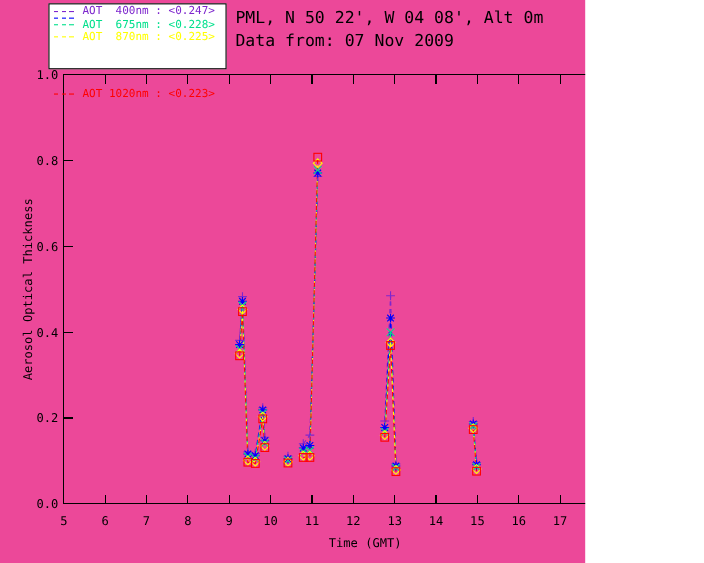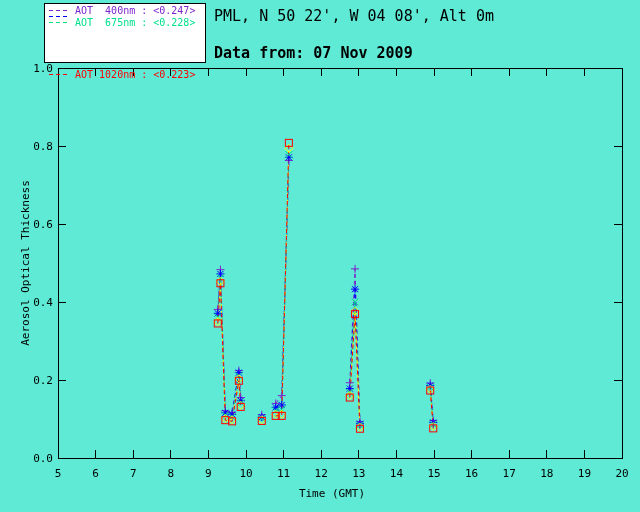--- a/index.html
+++ b/index.html
@@ -3,23 +3,23 @@
 <meta charset="utf-8">
 <style>
   html, body {
     margin: 0;
     padding: 0;
     background: #ffffff;
     font-family: "DejaVu Sans Mono", "Liberation Mono", monospace;
   }
   .screen {
     position: relative;
-    width: 640px;
+    width: 532px;
     height: 512px;
-    background: #5eead4;
+    background: #ec4899;
     overflow: hidden;
   }
   #chart {
     position: absolute;
     left: 0;
     top: 0;
   }
   .legend {
     position: absolute;
     left: 44px;
@@ -51,38 +51,42 @@
     flex: 0 0 21px;
   }
   .hdr {
     position: absolute;
     left: 214px;
     color: #000;
     font-size: 15px;
     white-space: pre;
   }
   .hdr1 { top: 7px; }
-  .hdr2 { top: 44px; font-weight: bold; }
+  .hdr2 { top: 28px; }
 </style>
 </head>
 <body>
 
 <div class="screen">
 
   <div class="legend">
     <div class="lrow" style="color: rgb(125, 38, 205);">
       <span class="dash" style="background-image: repeating-linear-gradient(90deg, rgb(125, 38, 205) 0px, rgb(125, 38, 205) 4px, rgba(0, 0, 0, 0) 4px, rgba(0, 0, 0, 0) 7px);"></span>
       <span>AOT  400nm : &lt;0.247&gt;</span>
     </div>
     <div class="lrow" style="color: rgb(0, 0, 255);">
       <span class="dash" style="background-image: repeating-linear-gradient(90deg, rgb(0, 0, 255) 0px, rgb(0, 0, 255) 4px, rgba(0, 0, 0, 0) 4px, rgba(0, 0, 0, 0) 7px);"></span>
     </div>
     <div class="lrow" style="color: rgb(0, 224, 140);">
       <span class="dash" style="background-image: repeating-linear-gradient(90deg, rgb(0, 224, 140) 0px, rgb(0, 224, 140) 4px, rgba(0, 0, 0, 0) 4px, rgba(0, 0, 0, 0) 7px);"></span>
       <span>AOT  675nm : &lt;0.228&gt;</span>
+    </div>
+    <div class="lrow" style="color: rgb(255, 255, 0);">
+      <span class="dash" style="background-image: repeating-linear-gradient(90deg, rgb(255, 255, 0) 0px, rgb(255, 255, 0) 4px, rgba(0, 0, 0, 0) 4px, rgba(0, 0, 0, 0) 7px);"></span>
+      <span>AOT  870nm : &lt;0.225&gt;</span>
     </div>
     <div class="lrow" style="color: rgb(255, 0, 0); margin-top: 41px;">
       <span class="dash" style="background-image: repeating-linear-gradient(90deg, rgb(255, 0, 0) 0px, rgb(255, 0, 0) 4px, rgba(0, 0, 0, 0) 4px, rgba(0, 0, 0, 0) 7px);"></span>
       <span>AOT 1020nm : &lt;0.223&gt;</span>
     </div>
   </div>
 
   <div class="hdr hdr1">PML, N 50 22', W 04 08', Alt 0m</div>
   <div class="hdr hdr2">Data from: 07 Nov 2009</div>
 

